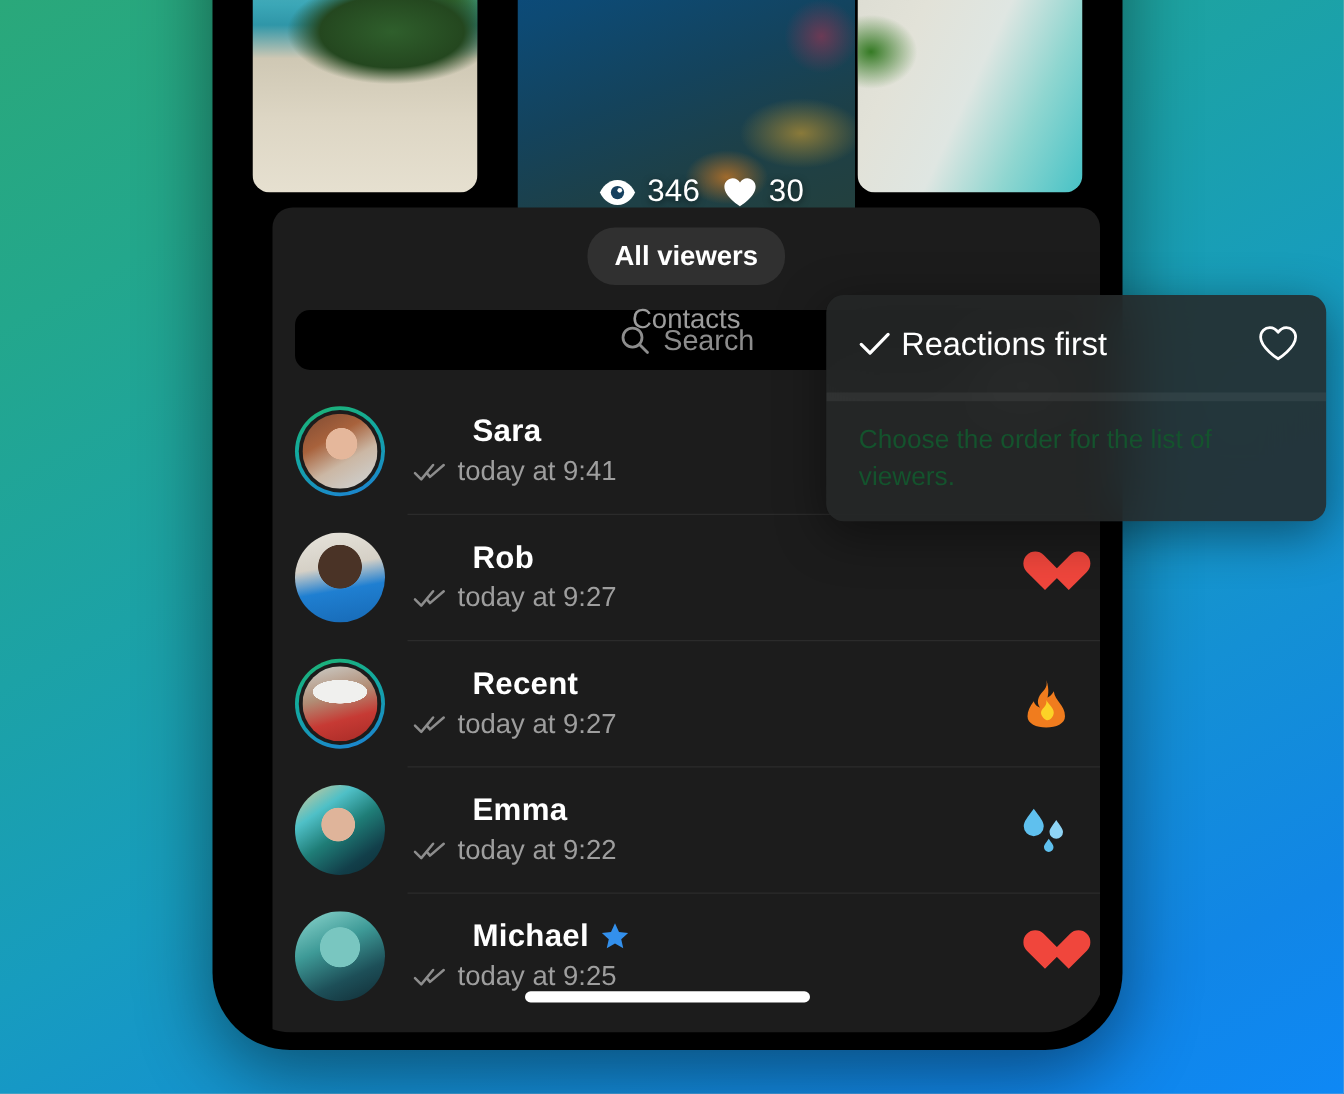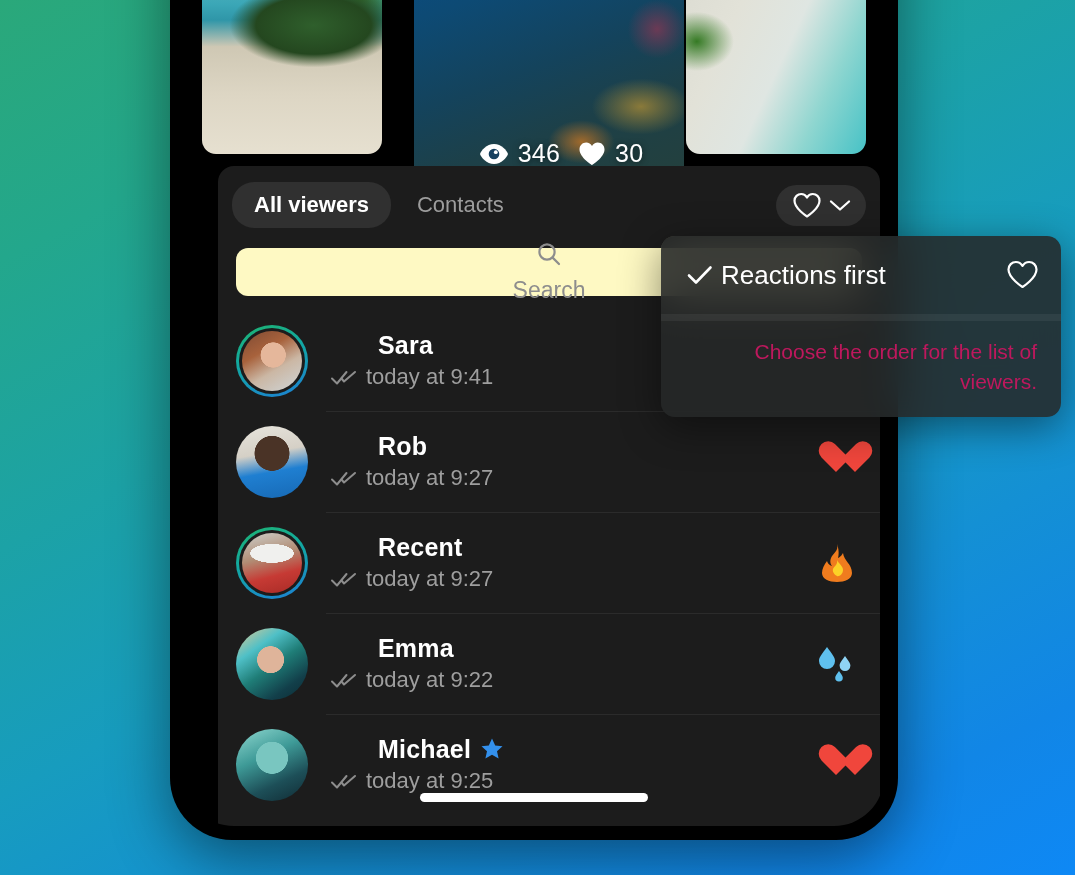--- a/index.html
+++ b/index.html
@@ -132,20 +132,21 @@
     background: #1c1c1c;
     border-radius: 16px 16px 0 0;
     overflow: hidden;
   }
   #panel-header { height: 82px; position: relative; }
   #tabs {
     position: absolute;
     left: 0; right: 0; top: 16px;
     display: flex; align-items: center; gap: 4px;
     padding: 0 14px;
+    flex-direction: column;
   }
   .tab {
     font-size: 22px;
     padding: 10px 22px;
     border-radius: 22px;
     color: #9c9c9c;
     white-space: nowrap;
   }
   .tab.active { background: #303030; color: #fff; font-weight: 700; }
   #sort-button {
@@ -153,25 +154,24 @@
     display: flex; align-items: center; gap: 6px;
     background: #303030;
     border-radius: 22px;
     padding: 7px 14px 7px 16px;
   }
 
   
   #search-wrap { padding: 0 18px; }
   #search-bar {
     height: 48px;
-    background: #fef9c3;
+    background: #000000;
     border-radius: 12px;
     display: flex; align-items: center; justify-content: center;
     gap: 10px;
-    flex-direction: column;
   }
   #search-placeholder { color: #8d8d8d; font-size: 23px; }
 
   
   #viewer-list { margin-top: 14px; }
   .viewer-row {
     position: relative;
     height: 101px;
     display: flex; align-items: center;
     padding: 0 26px 0 18px;
@@ -268,21 +268,21 @@
     content:""; position:absolute; left:0; right:0; top:0;
     height:1px; background: rgba(255,255,255,.09);
   }
   .menu-check { width: 34px; flex: 0 0 auto; }
   .menu-label { color:#fff; font-size: 26px; white-space: nowrap; }
   .menu-icon { margin-left: auto; }
   #menu-footer {
     border-top: 7px solid rgba(255,255,255,.055);
     padding: 16px 24px 20px 26px;
   }
-  #menu-footer-text { color: #be185d; font-size: 21px; line-height: 1.42; text-align: right; }
+  #menu-footer-text { color: #14532d; font-size: 21px; line-height: 1.42; }
 
   .ico { display: block; }
 </style>
 </head>
 <body>
 
 <div id="phone-frame">
   <div id="phone-screen">
 
     <div id="stories">

